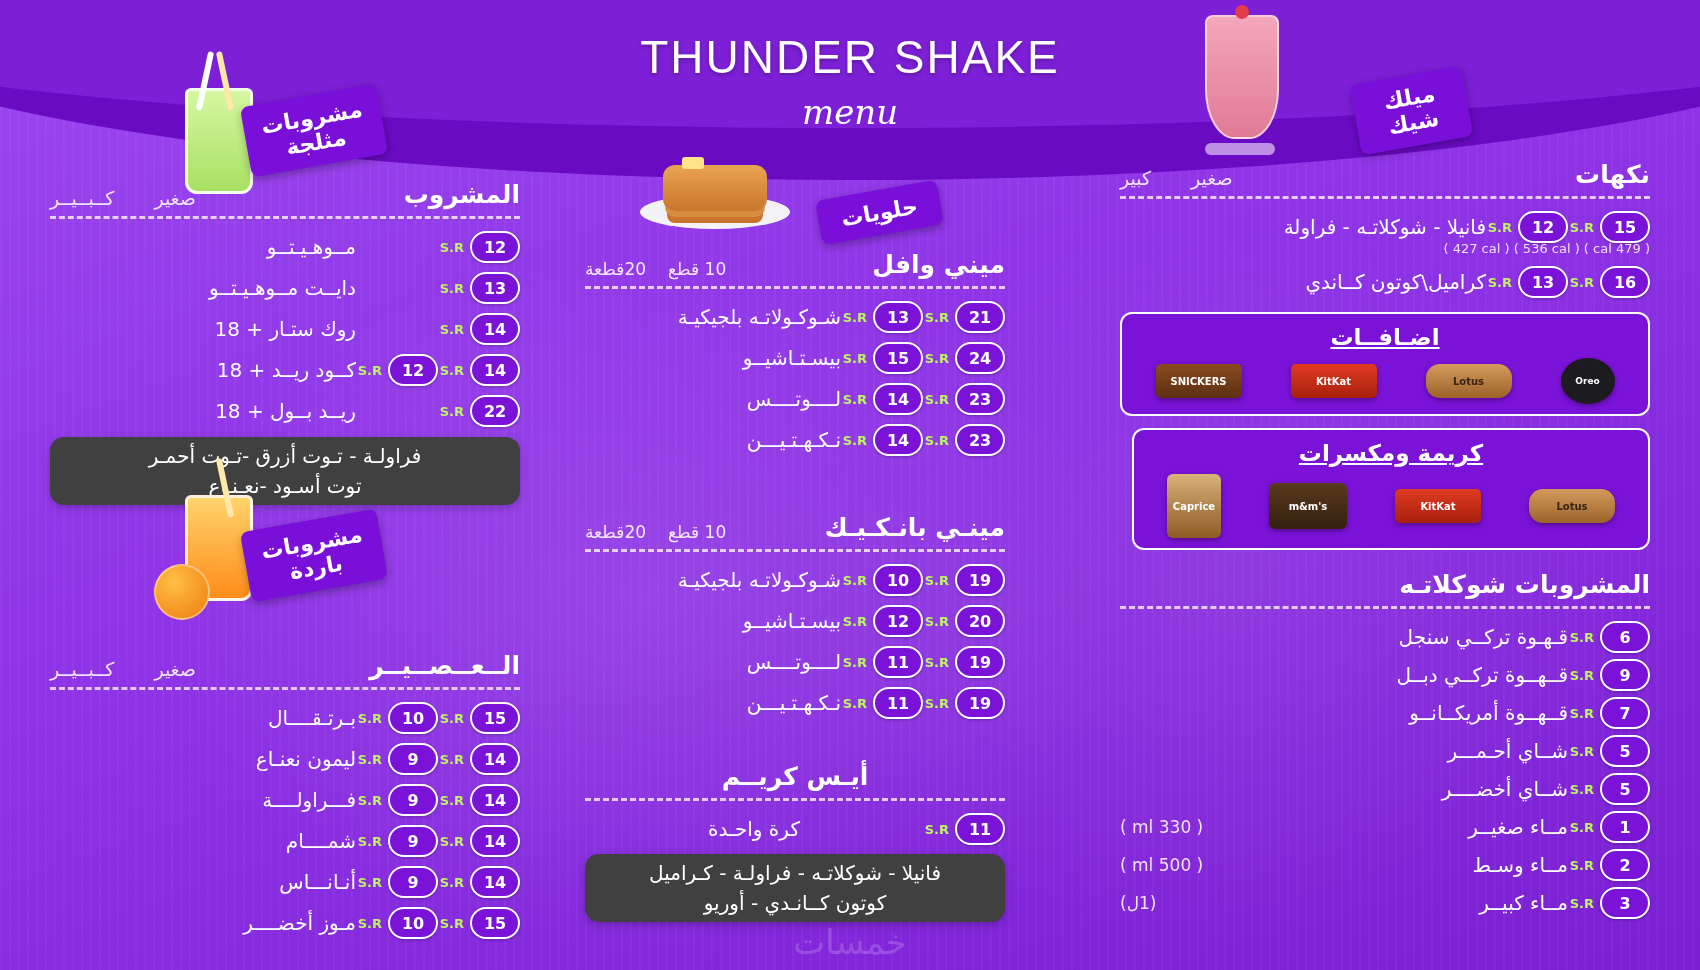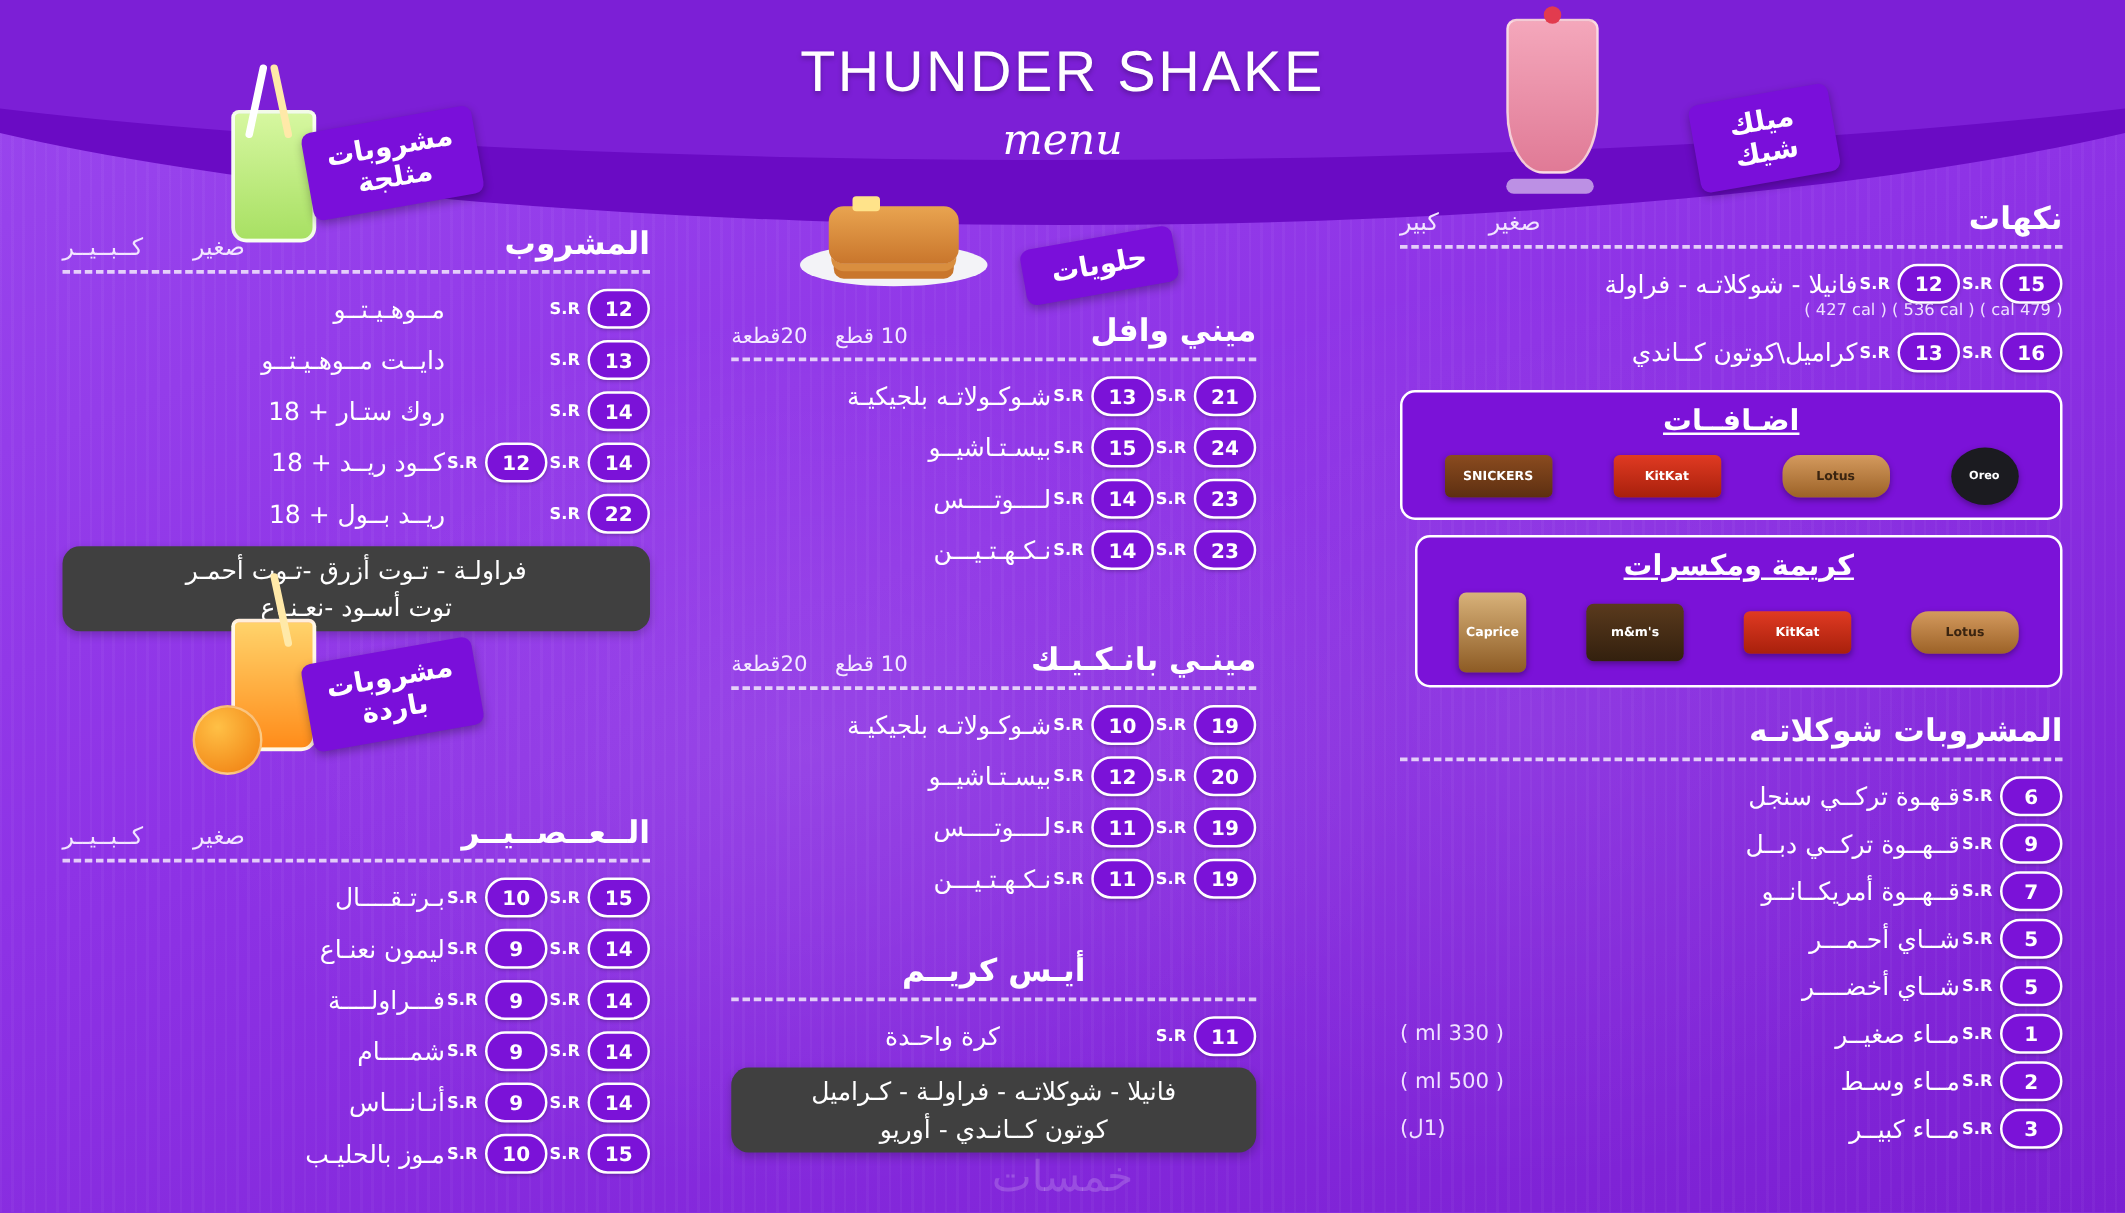--- a/index.html
+++ b/index.html
@@ -76,21 +76,21 @@
   .price{
     display:inline-flex;align-items:center;gap:6px;
     min-width:82px;justify-content:flex-start;direction:rtl;
   }
   .badge{
     background:#7B12D8;border:2px solid #ffffff;border-radius:16px;
     min-width:34px;height:28px;display:inline-flex;align-items:center;justify-content:center;
     font-size:16px;font-weight:bold;padding:0 6px;
     box-shadow:0 1px 3px rgba(0,0,0,.25);
   }
-  .sr{font-size:13px;font-weight:bold;color:#ffffff;}
+  .sr{font-size:13px;font-weight:bold;color:#bef264;}
   .price.empty .badge{visibility:hidden;}
   .price.empty .sr{visibility:hidden;}
 
   
   .tag{
     position:absolute;z-index:6;background:#7A0FDA;color:#fff;
     border-radius:8px;padding:10px 14px;text-align:center;
     font-size:22px;font-weight:bold;line-height:1.15;
     box-shadow:0 3px 8px rgba(0,0,0,.3);
   }
@@ -376,21 +376,21 @@
   </div>
   <div class="row">
     <span class="price">
         <span class="badge">15</span>
         <span class="sr">S.R</span>
       </span>
     <span class="price">
         <span class="badge">10</span>
         <span class="sr">S.R</span>
       </span>
-    <span class="name">مـوز بالحليـب</span>
+    <span class="name">مـوز أخضــــر</span>
   </div>
 </div>
 
 <div class="col col-mid">
 
   <div class="portion-head">
     <div class="sec-title">ميني وافل</div>
     <div class="portion-cols">
       <span>10 قطع</span>
       <span>20قطعة</span>

